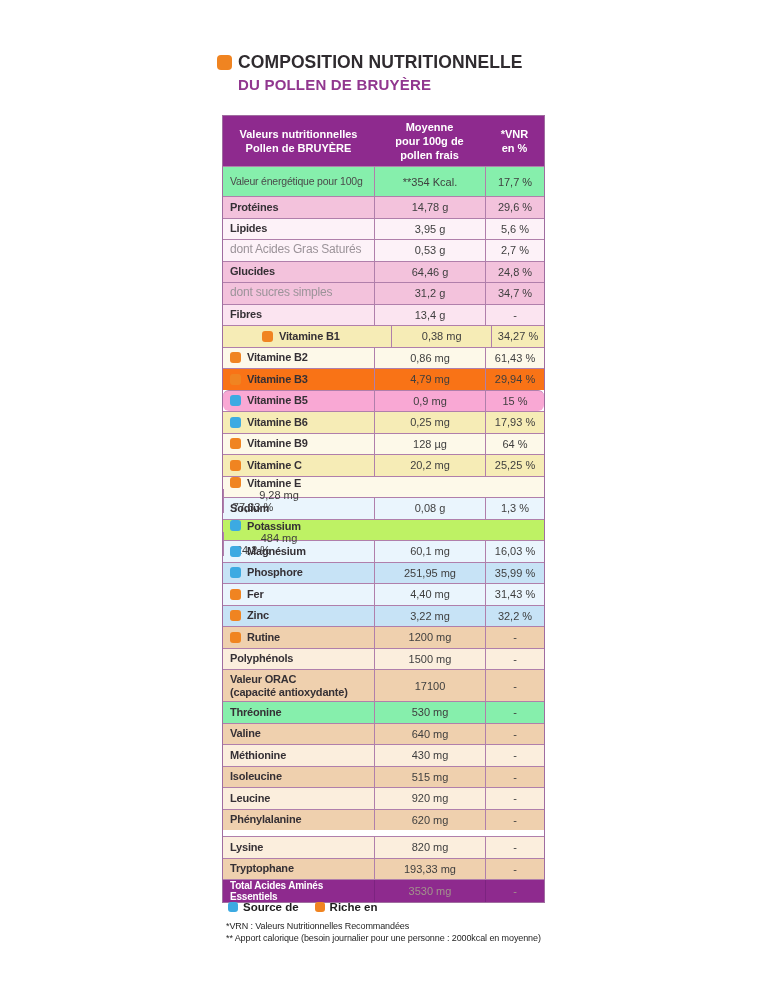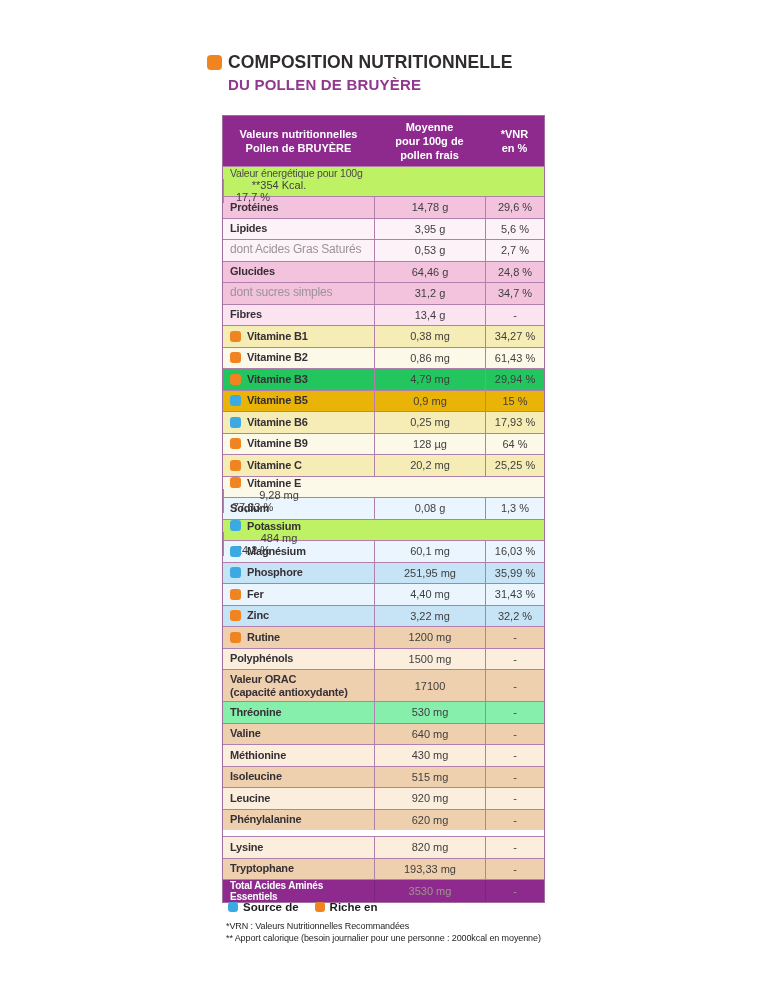--- a/index.html
+++ b/index.html
@@ -1,20 +1,20 @@
 <!DOCTYPE html>
 <html><head>
 <meta charset="utf-8">
 <style>
   html,body { margin:0; padding:0; background:#ffffff; }
   body { width:771px; height:1000px; font-family:"Liberation Sans", sans-serif; }
   .page { position:relative; width:771px; height:1000px; overflow:hidden; background:#ffffff; }
 
   
-  .title-block { position:absolute; left:207px; top:52px; }
+  .title-block { position:absolute; left:217px; top:52px; }
   .title-row { display:flex; align-items:center; gap:6px; }
   .bullet { width:15px; height:15px; border-radius:4px; background:#f08421; flex:0 0 auto; }
   .page-title { margin:0; font-size:17.5px; font-weight:bold; color:#2f2b2f; letter-spacing:0.1px; }
   .page-subtitle { margin:3px 0 0 21px; font-size:15px; font-weight:bold; color:#91378f; letter-spacing:0.2px; }
 
   
   .ntable { position:absolute; left:222px; top:115px; width:323px; border:1px solid #a06da0; box-sizing:border-box; background:#fff; }
   .thead { display:flex; background:#8e2a8e; height:50px; }
   .th { box-sizing:border-box; color:#ffffff; font-weight:bold; font-size:11px; line-height:1.3;
         display:flex; align-items:center; justify-content:center; text-align:center; white-space:pre-line; }
@@ -60,21 +60,21 @@
     <div class="thead">
       <div class="th c1">Valeurs nutritionnelles
 Pollen de BRUYÈRE</div>
       <div class="th c2">Moyenne
 pour 100g de
 pollen frais</div>
       <div class="th c3">*VNR
 en %</div>
     </div>
     <div id="tbody">
-        <div class="row plain" style="background: #bef264; height: 30px; flex-direction: column;">
+        <div class="row plain" style="background: #86efac; height: 30px;">
           <div class="cell c1">
             <span class="lbl">Valeur énergétique pour 100g</span>
           </div>
           <div class="cell c2">**354 Kcal.</div>
           <div class="cell c3">17,7 %</div>
         </div>
         <div class="row" style="background: rgb(243, 194, 220);">
           <div class="cell c1">
             <span class="lbl">Protéines</span>
           </div>
@@ -109,45 +109,45 @@
           <div class="cell c2">31,2 g</div>
           <div class="cell c3">34,7 %</div>
         </div>
         <div class="row" style="background: rgb(251, 228, 240);">
           <div class="cell c1">
             <span class="lbl">Fibres</span>
           </div>
           <div class="cell c2">13,4 g</div>
           <div class="cell c3">-</div>
         </div>
-        <div class="row" style="background: rgb(246, 236, 182);">
+        <div class="row" style="background: rgb(246, 236, 182); padding-left: 32px;">
           <div class="cell c1">
             <span class="sq orange"></span>
             <span class="lbl">Vitamine B1</span>
           </div>
           <div class="cell c2">0,38 mg</div>
           <div class="cell c3">34,27 %</div>
         </div>
         <div class="row" style="background: rgb(253, 249, 233);">
           <div class="cell c1">
             <span class="sq orange"></span>
             <span class="lbl">Vitamine B2</span>
           </div>
           <div class="cell c2">0,86 mg</div>
           <div class="cell c3">61,43 %</div>
         </div>
-        <div class="row" style="background: #22c55e;">
+        <div class="row" style="background: #f97316;">
           <div class="cell c1">
             <span class="sq orange"></span>
             <span class="lbl">Vitamine B3</span>
           </div>
           <div class="cell c2">4,79 mg</div>
           <div class="cell c3">29,94 %</div>
         </div>
-        <div class="row" style="background: #eab308;">
+        <div class="row" style="background: #f9a8d4; border-radius: 6px;">
           <div class="cell c1">
             <span class="sq blue"></span>
             <span class="lbl">Vitamine B5</span>
           </div>
           <div class="cell c2">0,9 mg</div>
           <div class="cell c3">15 %</div>
         </div>
         <div class="row" style="background: rgb(246, 236, 182);">
           <div class="cell c1">
             <span class="sq blue"></span>

